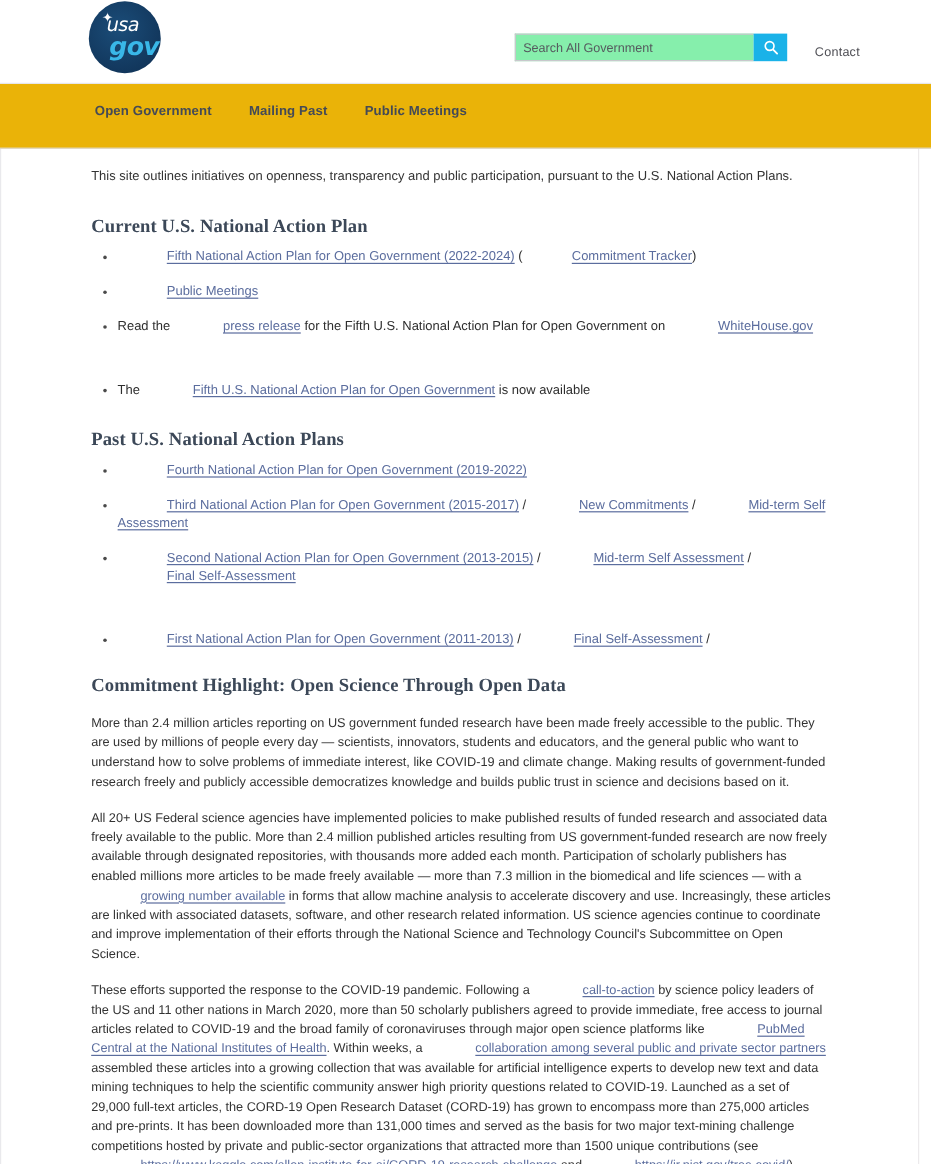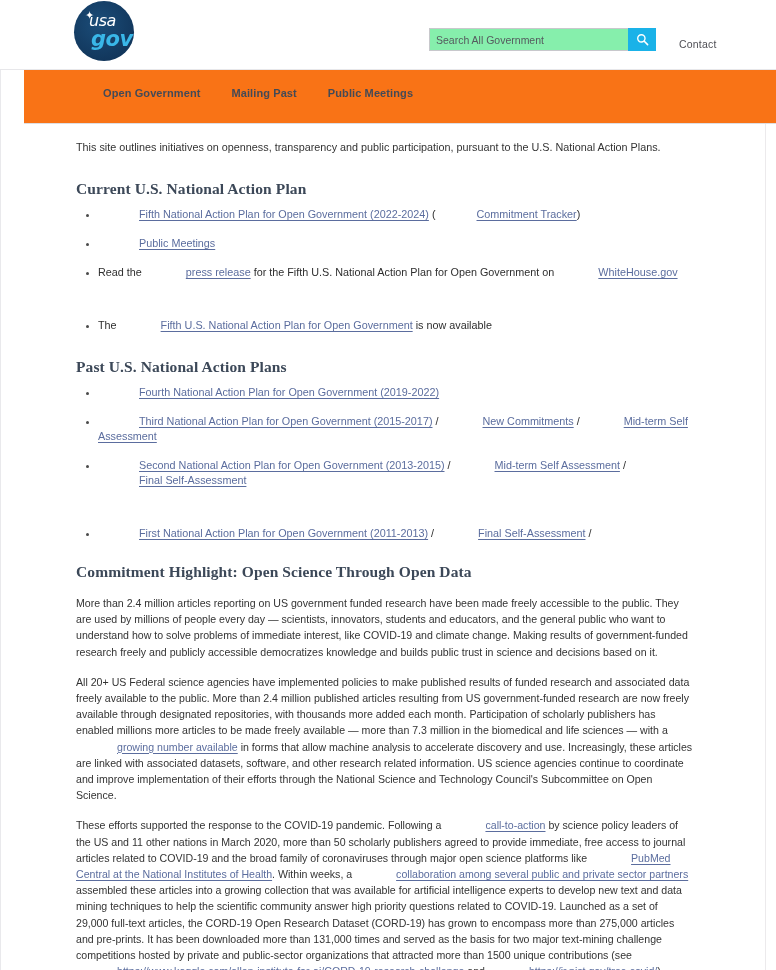--- a/index.html
+++ b/index.html
@@ -134,22 +134,21 @@
     letter-spacing: 0.2px;
     position: relative;
     top: 4px;
   }
 
   
   .navbar {
     position: relative;
     height: 53px;
     border-bottom: 1px solid #dedee2;
-    background: #f97316;
-    margin-left: 24px;
+    background: #eab308;
   }
   .nav-list {
     position: absolute;
     left: 79px;
     top: 13px;
     display: flex;
     gap: 31px;
     margin: 0;
     padding: 0;
     list-style: none;

